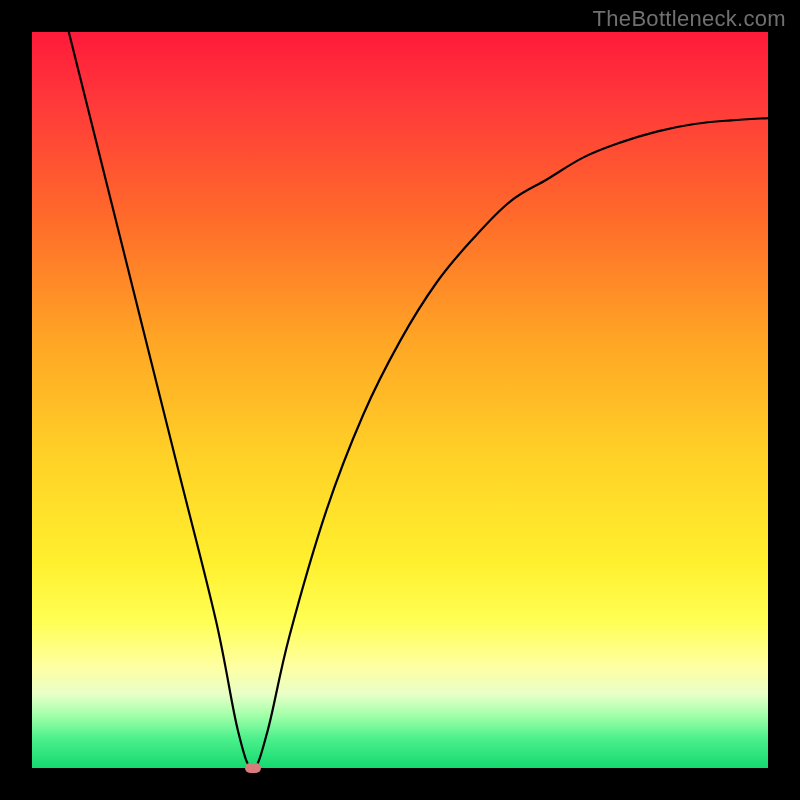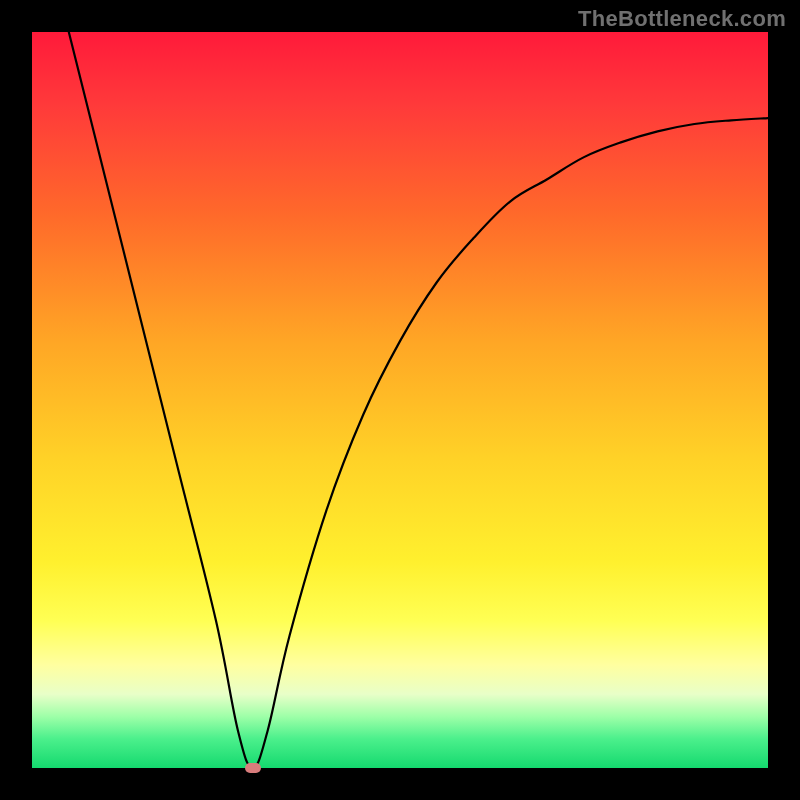--- a/index.html
+++ b/index.html
@@ -37,21 +37,21 @@
       #4cf08c 96%,
       #14d96e 100%
     );
   }
   .watermark {
     position: absolute;
     top: 6px;
     right: 14px;
     color: #707070;
     font-size: 22px;
-    font-weight: 700;
+    font-weight: 400;
     letter-spacing: 0.3px;
     z-index: 10;
   }
   svg.curve {
     position: absolute;
     left: 0;
     top: 0;
     width: 736px;
     height: 736px;
     overflow: visible;

